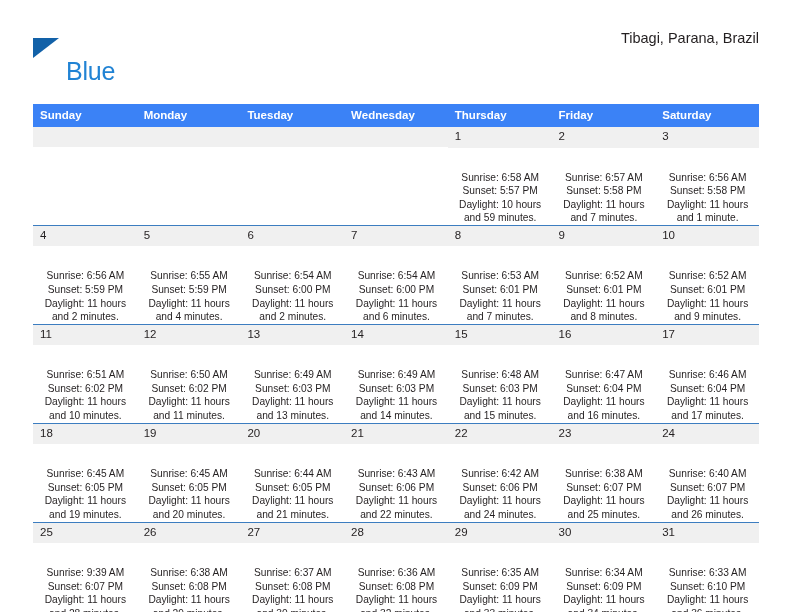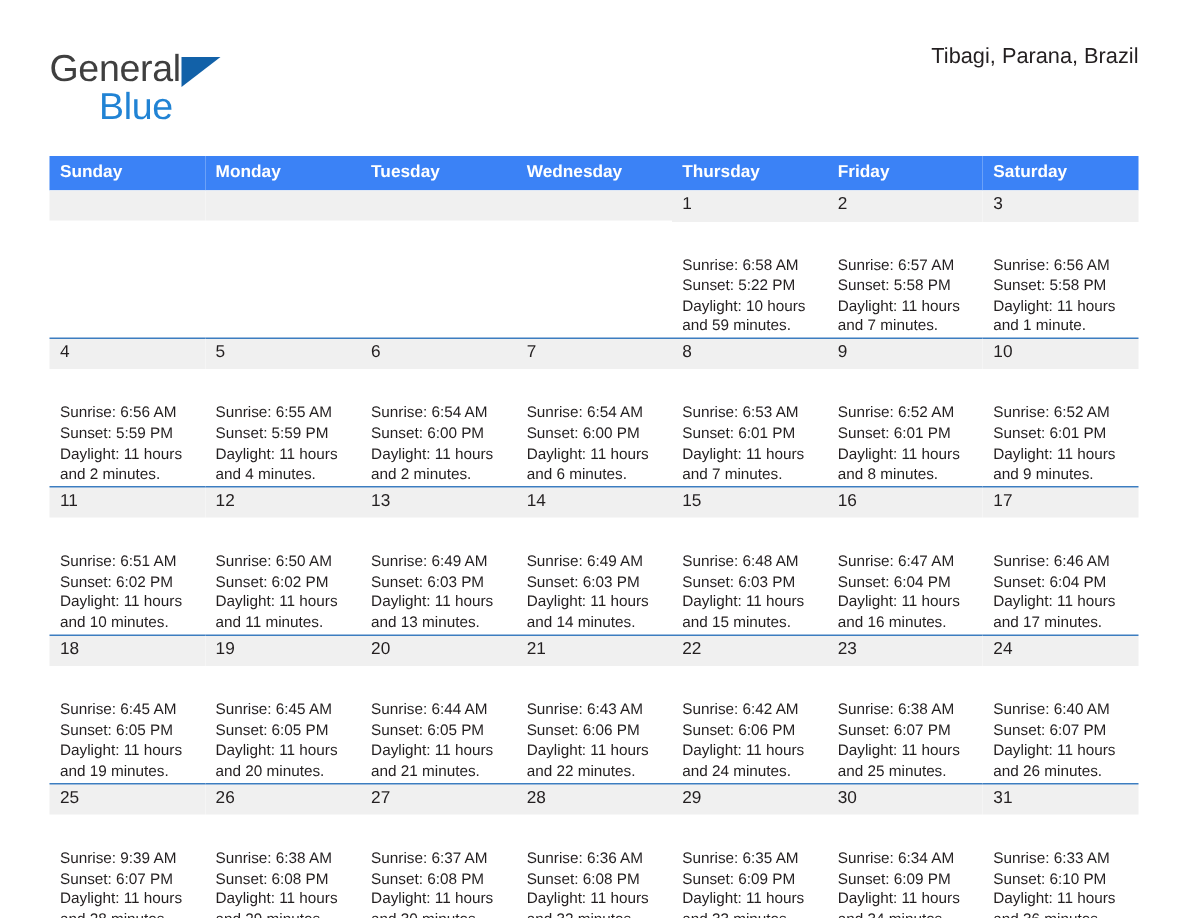--- a/index.html
+++ b/index.html
@@ -123,38 +123,39 @@
     color: #231f20;
     padding: 4px 0 5px 7px;
     line-height: 1;
     min-height: 11px;
   }
   .day-body {
     padding: 23px 6px 0 7px;
     font-size: 10.2px;
     line-height: 13.6px;
     color: #231f20;
+    text-align: center;
   }
   .day-body div {
     white-space: nowrap;
   }
   .day-body .daylight {
     white-space: normal;
   }
   td.empty .day-body { visibility: hidden; }
 </style>
 </head>
 <body>
 
 <div class="page">
 
   <div class="masthead">
 
     <div class="logo">
-      <span class="logo-general">General</span><span class="logo-tri"></span>
+      <span class="logo-tri"></span>
       <span class="logo-blue">Blue</span>
     </div>
 
     <div class="title-block">
       <div class="cal-subtitle">Tibagi, Parana, Brazil</div>
     </div>
 
   </div>
 
   <table class="calendar">
@@ -200,21 +201,21 @@
             <div class="day-body">
               <div></div>
               <div></div>
               <div class="daylight"></div>
             </div>
           </td>
           <td>
             <div class="day-num">1</div>
             <div class="day-body">
               <div>Sunrise: 6:58 AM</div>
-              <div>Sunset: 5:22 PM</div>
+              <div>Sunset: 5:57 PM</div>
               <div class="daylight">Daylight: 10 hours and 59 minutes.</div>
             </div>
           </td>
           <td>
             <div class="day-num">2</div>
             <div class="day-body">
               <div>Sunrise: 6:57 AM</div>
               <div>Sunset: 5:58 PM</div>
               <div class="daylight">Daylight: 11 hours and 7 minutes.</div>
             </div>

